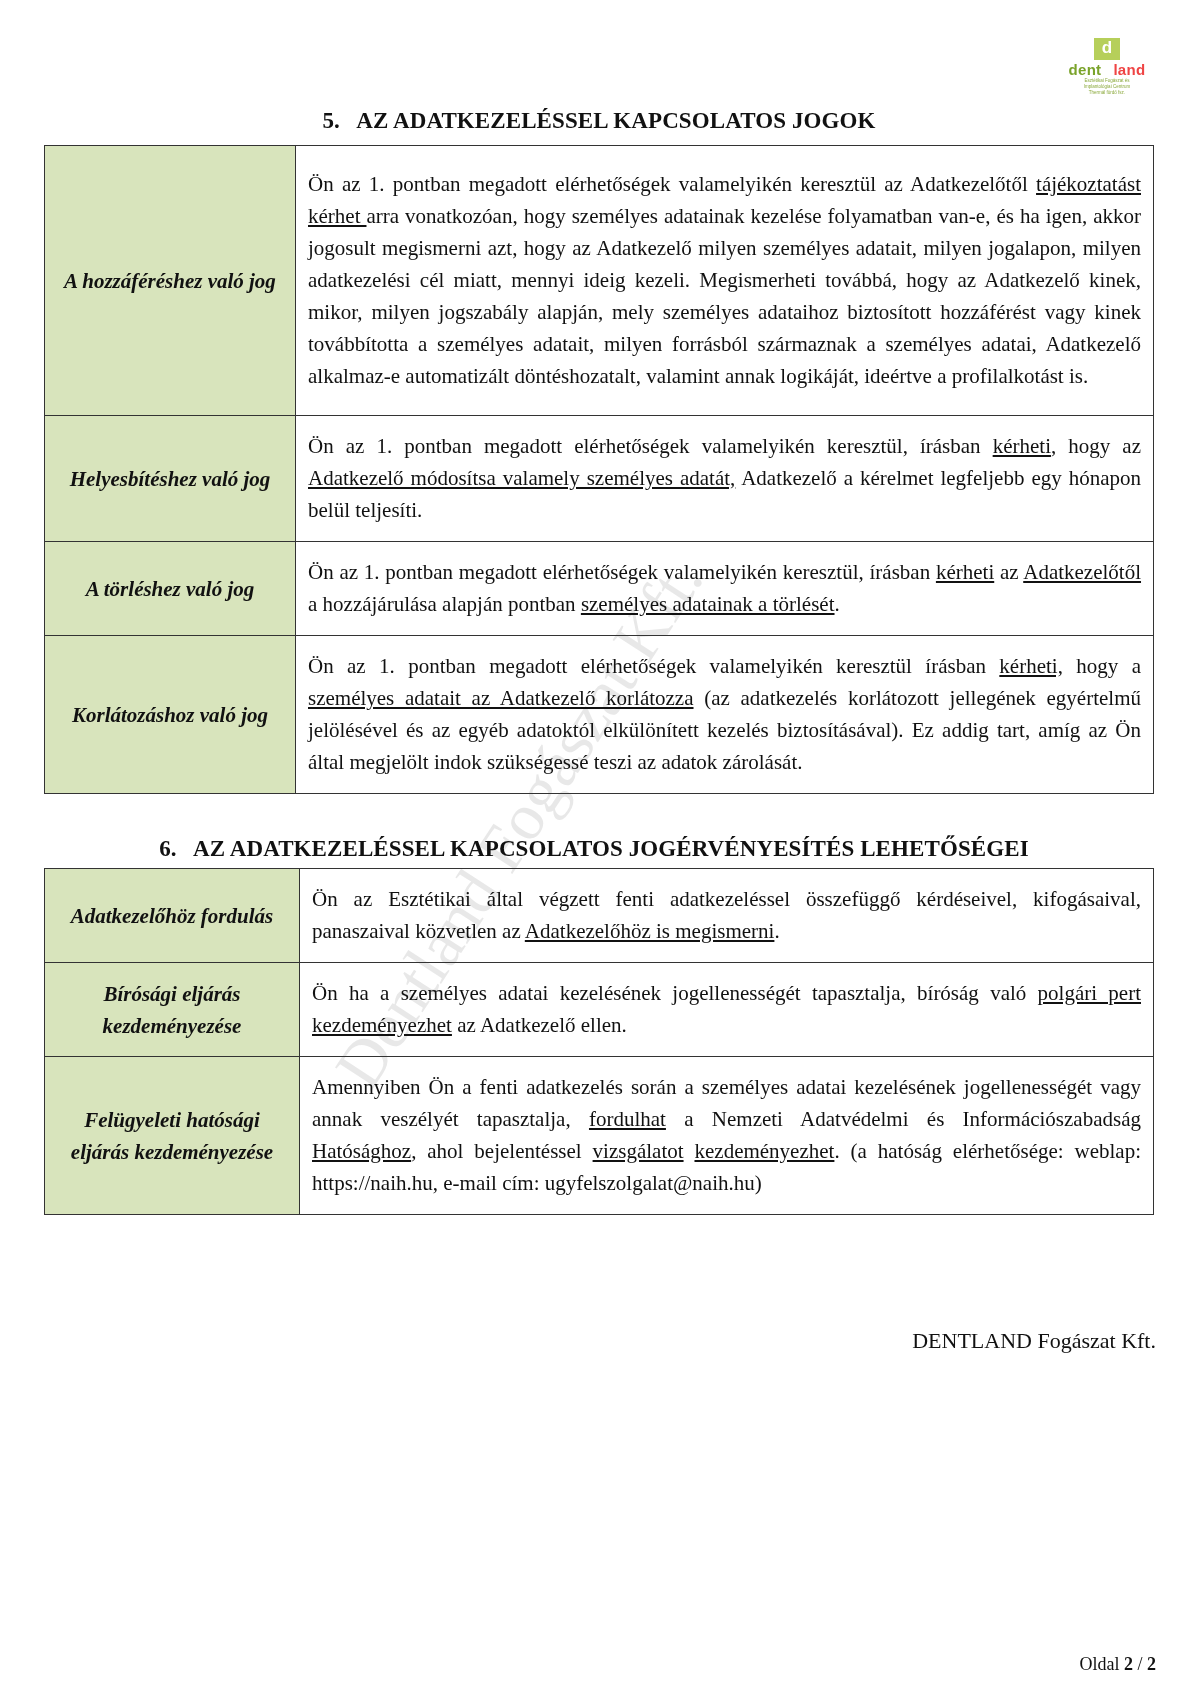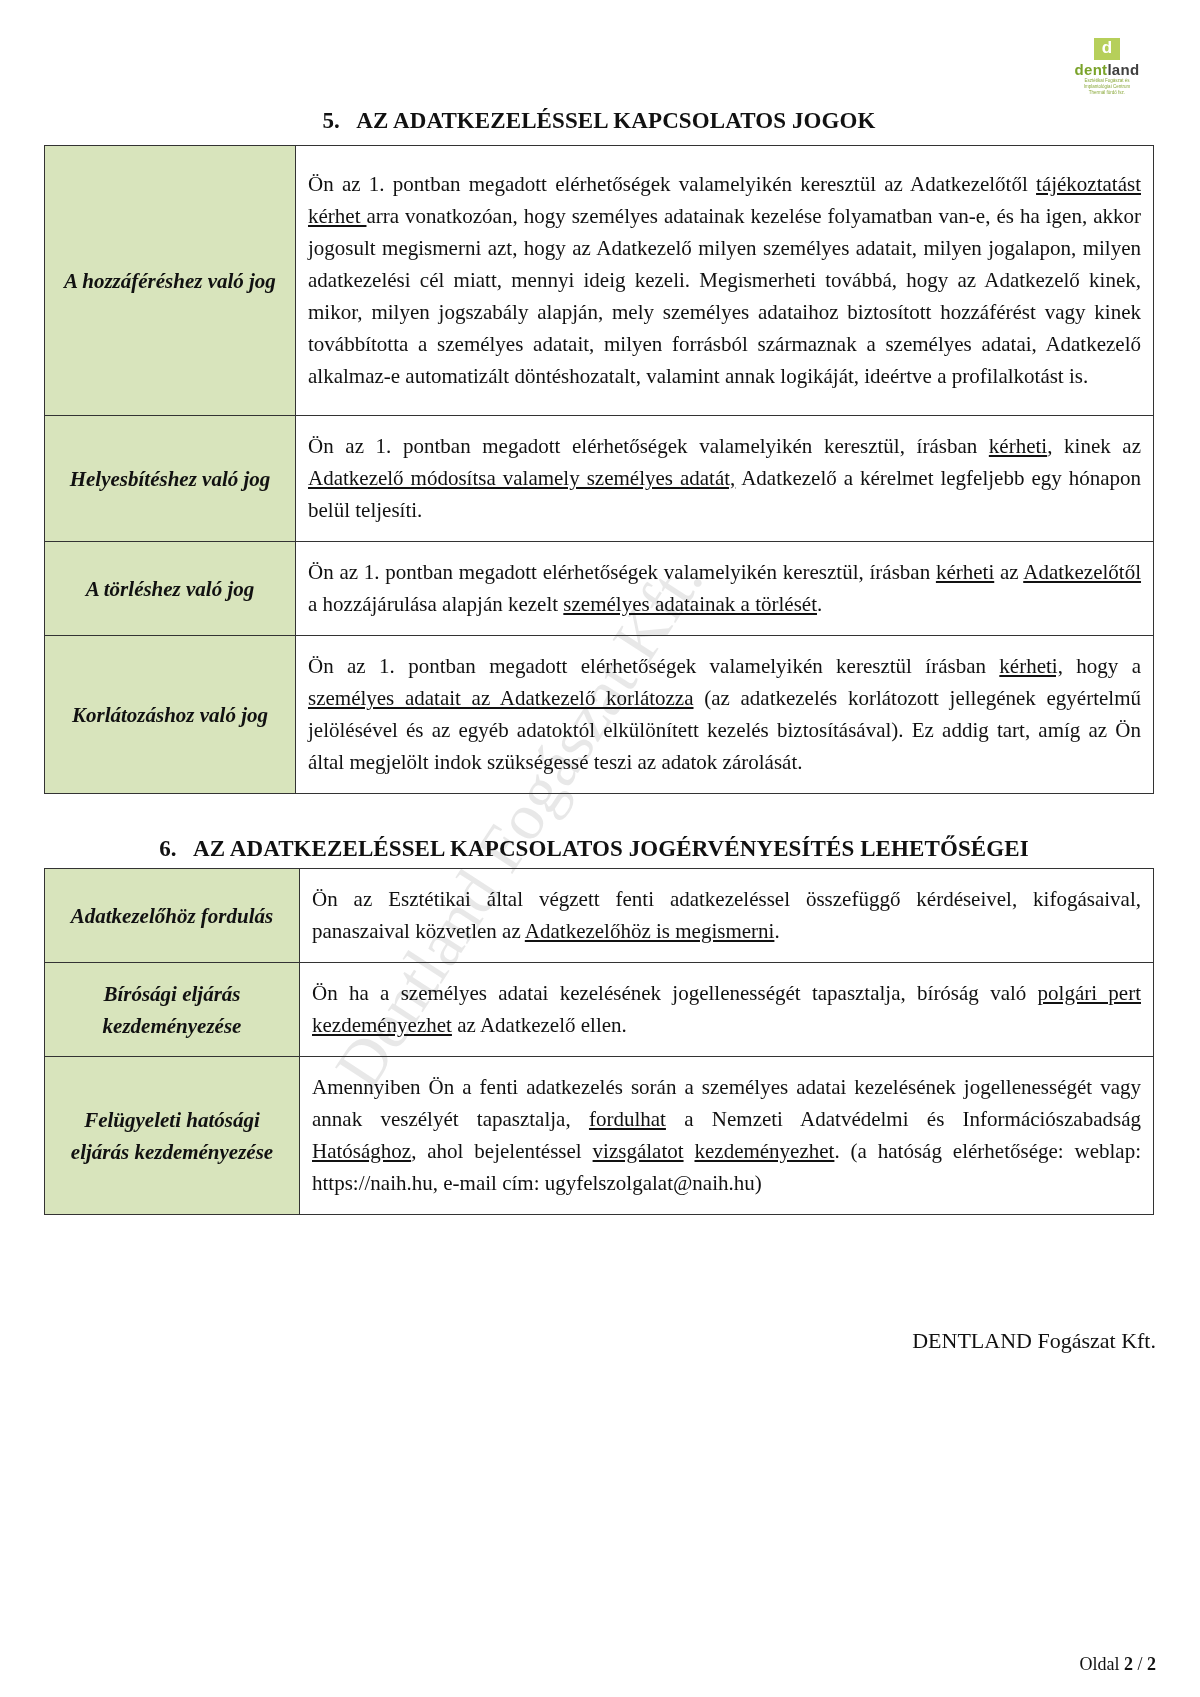--- a/index.html
+++ b/index.html
@@ -4,21 +4,21 @@
 <style>
   html, body { margin: 0; padding: 0; background: #ffffff; }
   body { width: 1200px; height: 1697px; position: relative; overflow: hidden;
          font-family: "Liberation Serif", "DejaVu Serif", serif; color: #111; }
   .logo { position: absolute; right: 48px; top: 38px; width: 90px; text-align: center; }
   .logo .mark { width: 26px; height: 22px; background: #b6cf5a; margin: 0 auto 2px auto;
                 color: #fff; font-family: "Liberation Sans", sans-serif; font-weight: bold;
                 font-size: 17px; line-height: 20px; }
   .logo .brand { font-family: "Liberation Sans", sans-serif; font-weight: bold; font-size: 15px;
                  color: #7aa32a; letter-spacing: 0.3px; line-height: 16px; }
-  .logo .brand .b2 { color: #404040; }
+  .logo .brand .b2 { color: #ef4444; padding-left: 12px; }
   .logo .sub { font-family: "Liberation Sans", sans-serif; font-size: 4.5px; color: #8aa83a;
                line-height: 6px; }
   .section-title { position: absolute; left: 0; right: 12px; text-align: center;
                    font-weight: bold; font-size: 23px; letter-spacing: 0.1px; }
   #s5-title { top: 108px; padding-left: 10px; }
   #s6-title { top: 836px; }
   table.rights { position: absolute; left: 44px; width: 1110px; border-collapse: collapse;
                  font-size: 21px; line-height: 32px; }
   #s5-table { top: 145px; }
   #s6-table { top: 868px; }
@@ -51,25 +51,25 @@
 <div class="section-title" id="s5-title" style="white-space:pre;">5.   AZ ADATKEZELÉSSEL KAPCSOLATOS JOGOK</div>
 
 <table class="rights" id="s5-table">
   <tbody>
     <tr style="height:270px;">
       <td class="label">A hozzáféréshez való jog</td>
       <td class="text"><span>Ön az 1. pontban megadott elérhetőségek valamelyikén keresztül az Adatkezelőtől </span><span class="u">tájékoztatást kérhet </span><span>arra vonatkozóan, hogy személyes adatainak kezelése folyamatban van-e, és ha igen, akkor jogosult megismerni azt, hogy az Adatkezelő milyen személyes adatait, milyen jogalapon, milyen adatkezelési cél miatt, mennyi ideig kezeli. Megismerheti továbbá, hogy az Adatkezelő kinek, mikor, milyen jogszabály alapján, mely személyes adataihoz biztosított hozzáférést vagy kinek továbbította a személyes adatait, milyen forrásból származnak a személyes adatai, Adatkezelő alkalmaz-e automatizált döntéshozatalt, valamint annak logikáját, ideértve a profilalkotást is.</span></td>
     </tr>
     <tr style="height:126px;">
       <td class="label">Helyesbítéshez való jog</td>
-      <td class="text"><span>Ön az 1. pontban megadott elérhetőségek valamelyikén keresztül, írásban </span><span class="u">kérheti</span><span>, kinek az</span><span class="u"> Adatkezelő módosítsa valamely személyes adatát,</span><span> Adatkezelő a kérelmet legfeljebb egy hónapon belül teljesíti.</span></td>
+      <td class="text"><span>Ön az 1. pontban megadott elérhetőségek valamelyikén keresztül, írásban </span><span class="u">kérheti</span><span>, hogy az</span><span class="u"> Adatkezelő módosítsa valamely személyes adatát,</span><span> Adatkezelő a kérelmet legfeljebb egy hónapon belül teljesíti.</span></td>
     </tr>
     <tr style="height:94px;">
       <td class="label">A törléshez való jog</td>
-      <td class="text"><span>Ön az 1. pontban megadott elérhetőségek valamelyikén keresztül, írásban </span><span class="u">kérheti</span><span> az </span><span class="u">Adatkezelőtől</span><span> a hozzájárulása alapján kezelt </span><span class="u">személyes adatainak a törlését</span><span>.</span></td>
+      <td class="text"><span>Ön az 1. pontban megadott elérhetőségek valamelyikén keresztül, írásban </span><span class="u">kérheti</span><span> az </span><span class="u">Adatkezelőtől</span><span> a hozzájárulása alapján pontban </span><span class="u">személyes adatainak a törlését</span><span>.</span></td>
     </tr>
     <tr style="height:158px;">
       <td class="label">Korlátozáshoz való jog</td>
       <td class="text"><span>Ön az 1. pontban megadott elérhetőségek valamelyikén keresztül írásban </span><span class="u">kérheti,</span><span> hogy a </span><span class="u">személyes adatait az Adatkezelő korlátozza</span><span> (az adatkezelés korlátozott jellegének egyértelmű jelölésével és az egyéb adatoktól elkülönített kezelés biztosításával). Ez addig tart, amíg az Ön által megjelölt indok szükségessé teszi az adatok zárolását.</span></td>
     </tr>
   </tbody>
 </table>
 
 <div class="section-title" id="s6-title" style="white-space:pre;">6.   AZ ADATKEZELÉSSEL KAPCSOLATOS JOGÉRVÉNYESÍTÉS LEHETŐSÉGEI</div>
 

